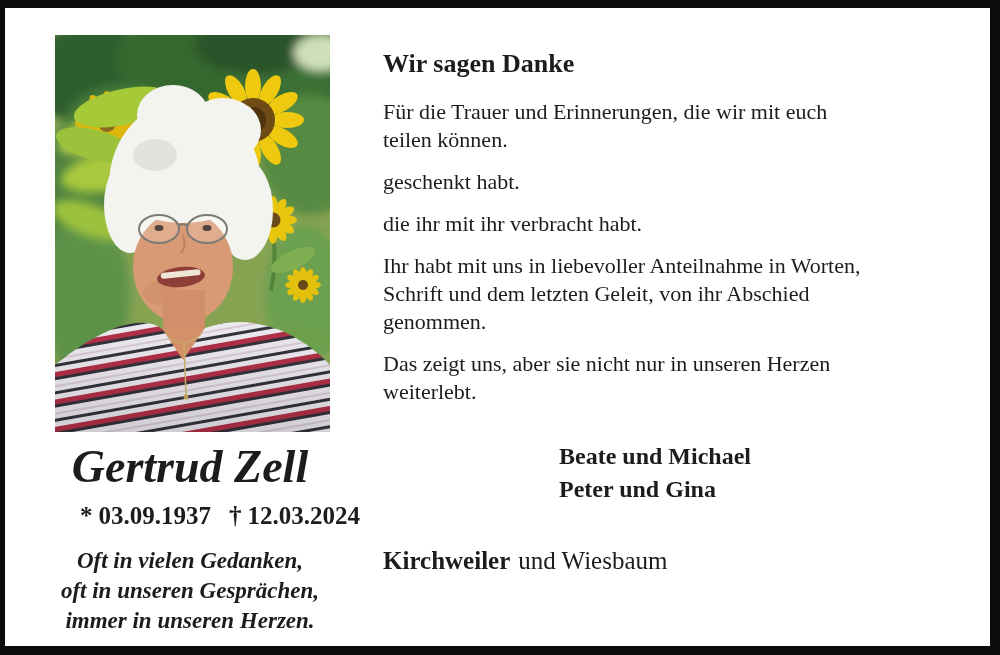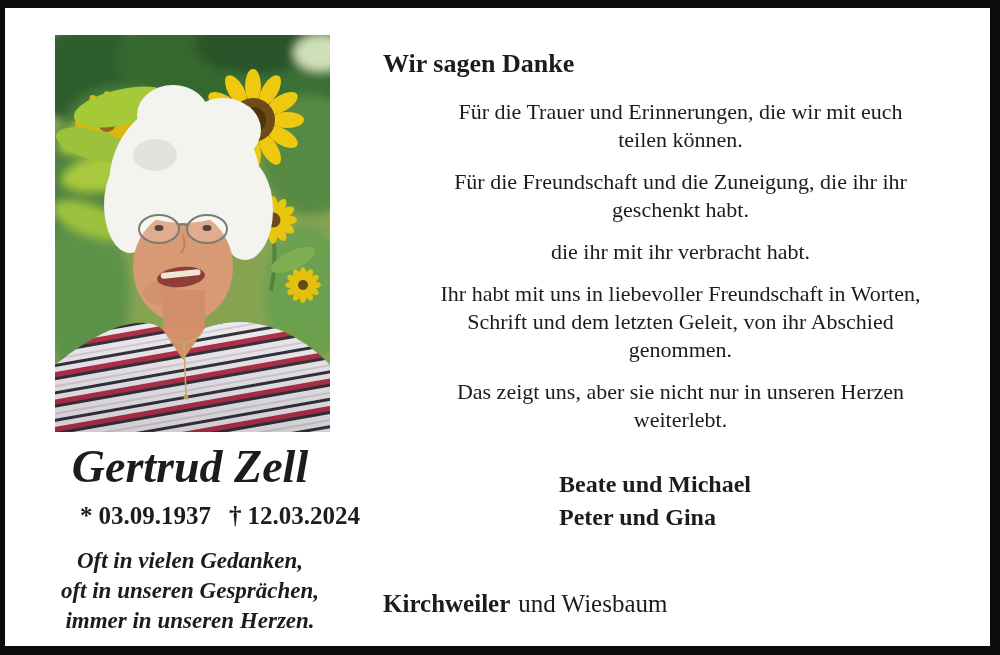--- a/index.html
+++ b/index.html
@@ -29,23 +29,23 @@
   }
   .dates .gap{display:inline-block;width:18px;}
   .dates .sym{margin-right:6px;}
   .epitaph{
     position:absolute;left:15px;top:538px;width:340px;text-align:center;
     font-size:23px;font-weight:bold;font-style:italic;line-height:30px;
   }
   .right{position:absolute;left:378px;top:40px;width:595px;}
   .heading{font-size:26px;font-weight:bold;line-height:32px;margin:0 0 18px 0;}
   .para{margin:0 0 14px 0;font-size:22px;line-height:28px;}
-  .para .line{display:block;text-align:center;}
+  .para .line{display:block;}
   .signatories{margin-top:34px;padding-left:176px;font-size:24px;font-weight:bold;line-height:33px;}
-  .location{margin-top:55px;font-size:25px;line-height:30px;}
+  .location{margin-top:40px;font-size:25px;line-height:30px;}
   .location .bold{font-weight:bold;}
   .location .rest{margin-left:8px;}
 </style>
 </head>
 <body>
 
 <div class="card">
 
   <div class="photo">
     <svg viewBox="0 0 275 397" width="275" height="397">
@@ -221,28 +221,27 @@
   </div>
 
   <div class="right">
     <h1 class="heading">Wir sagen Danke</h1>
 
     <p class="para">
       <span class="line">Für die Trauer und Erinnerungen, die wir mit euch</span>
       <span class="line">teilen können.</span>
     </p>
     <p class="para">
-      <span class="line">Für die Freundschaft und die Zuneigung, die ihr ihr</span>
       <span class="line">geschenkt habt.</span>
     </p>
     <p class="para">
       <span class="line">die ihr mit ihr verbracht habt.</span>
     </p>
     <p class="para">
-      <span class="line">Ihr habt mit uns in liebevoller Freundschaft in Worten,</span>
+      <span class="line">Ihr habt mit uns in liebevoller Anteilnahme in Worten,</span>
       <span class="line">Schrift und dem letzten Geleit, von ihr Abschied</span>
       <span class="line">genommen.</span>
     </p>
     <p class="para">
       <span class="line">Das zeigt uns, aber sie nicht nur in unseren Herzen</span>
       <span class="line">weiterlebt.</span>
     </p>
 
     <div class="signatories">
       <div>Beate und Michael</div>

